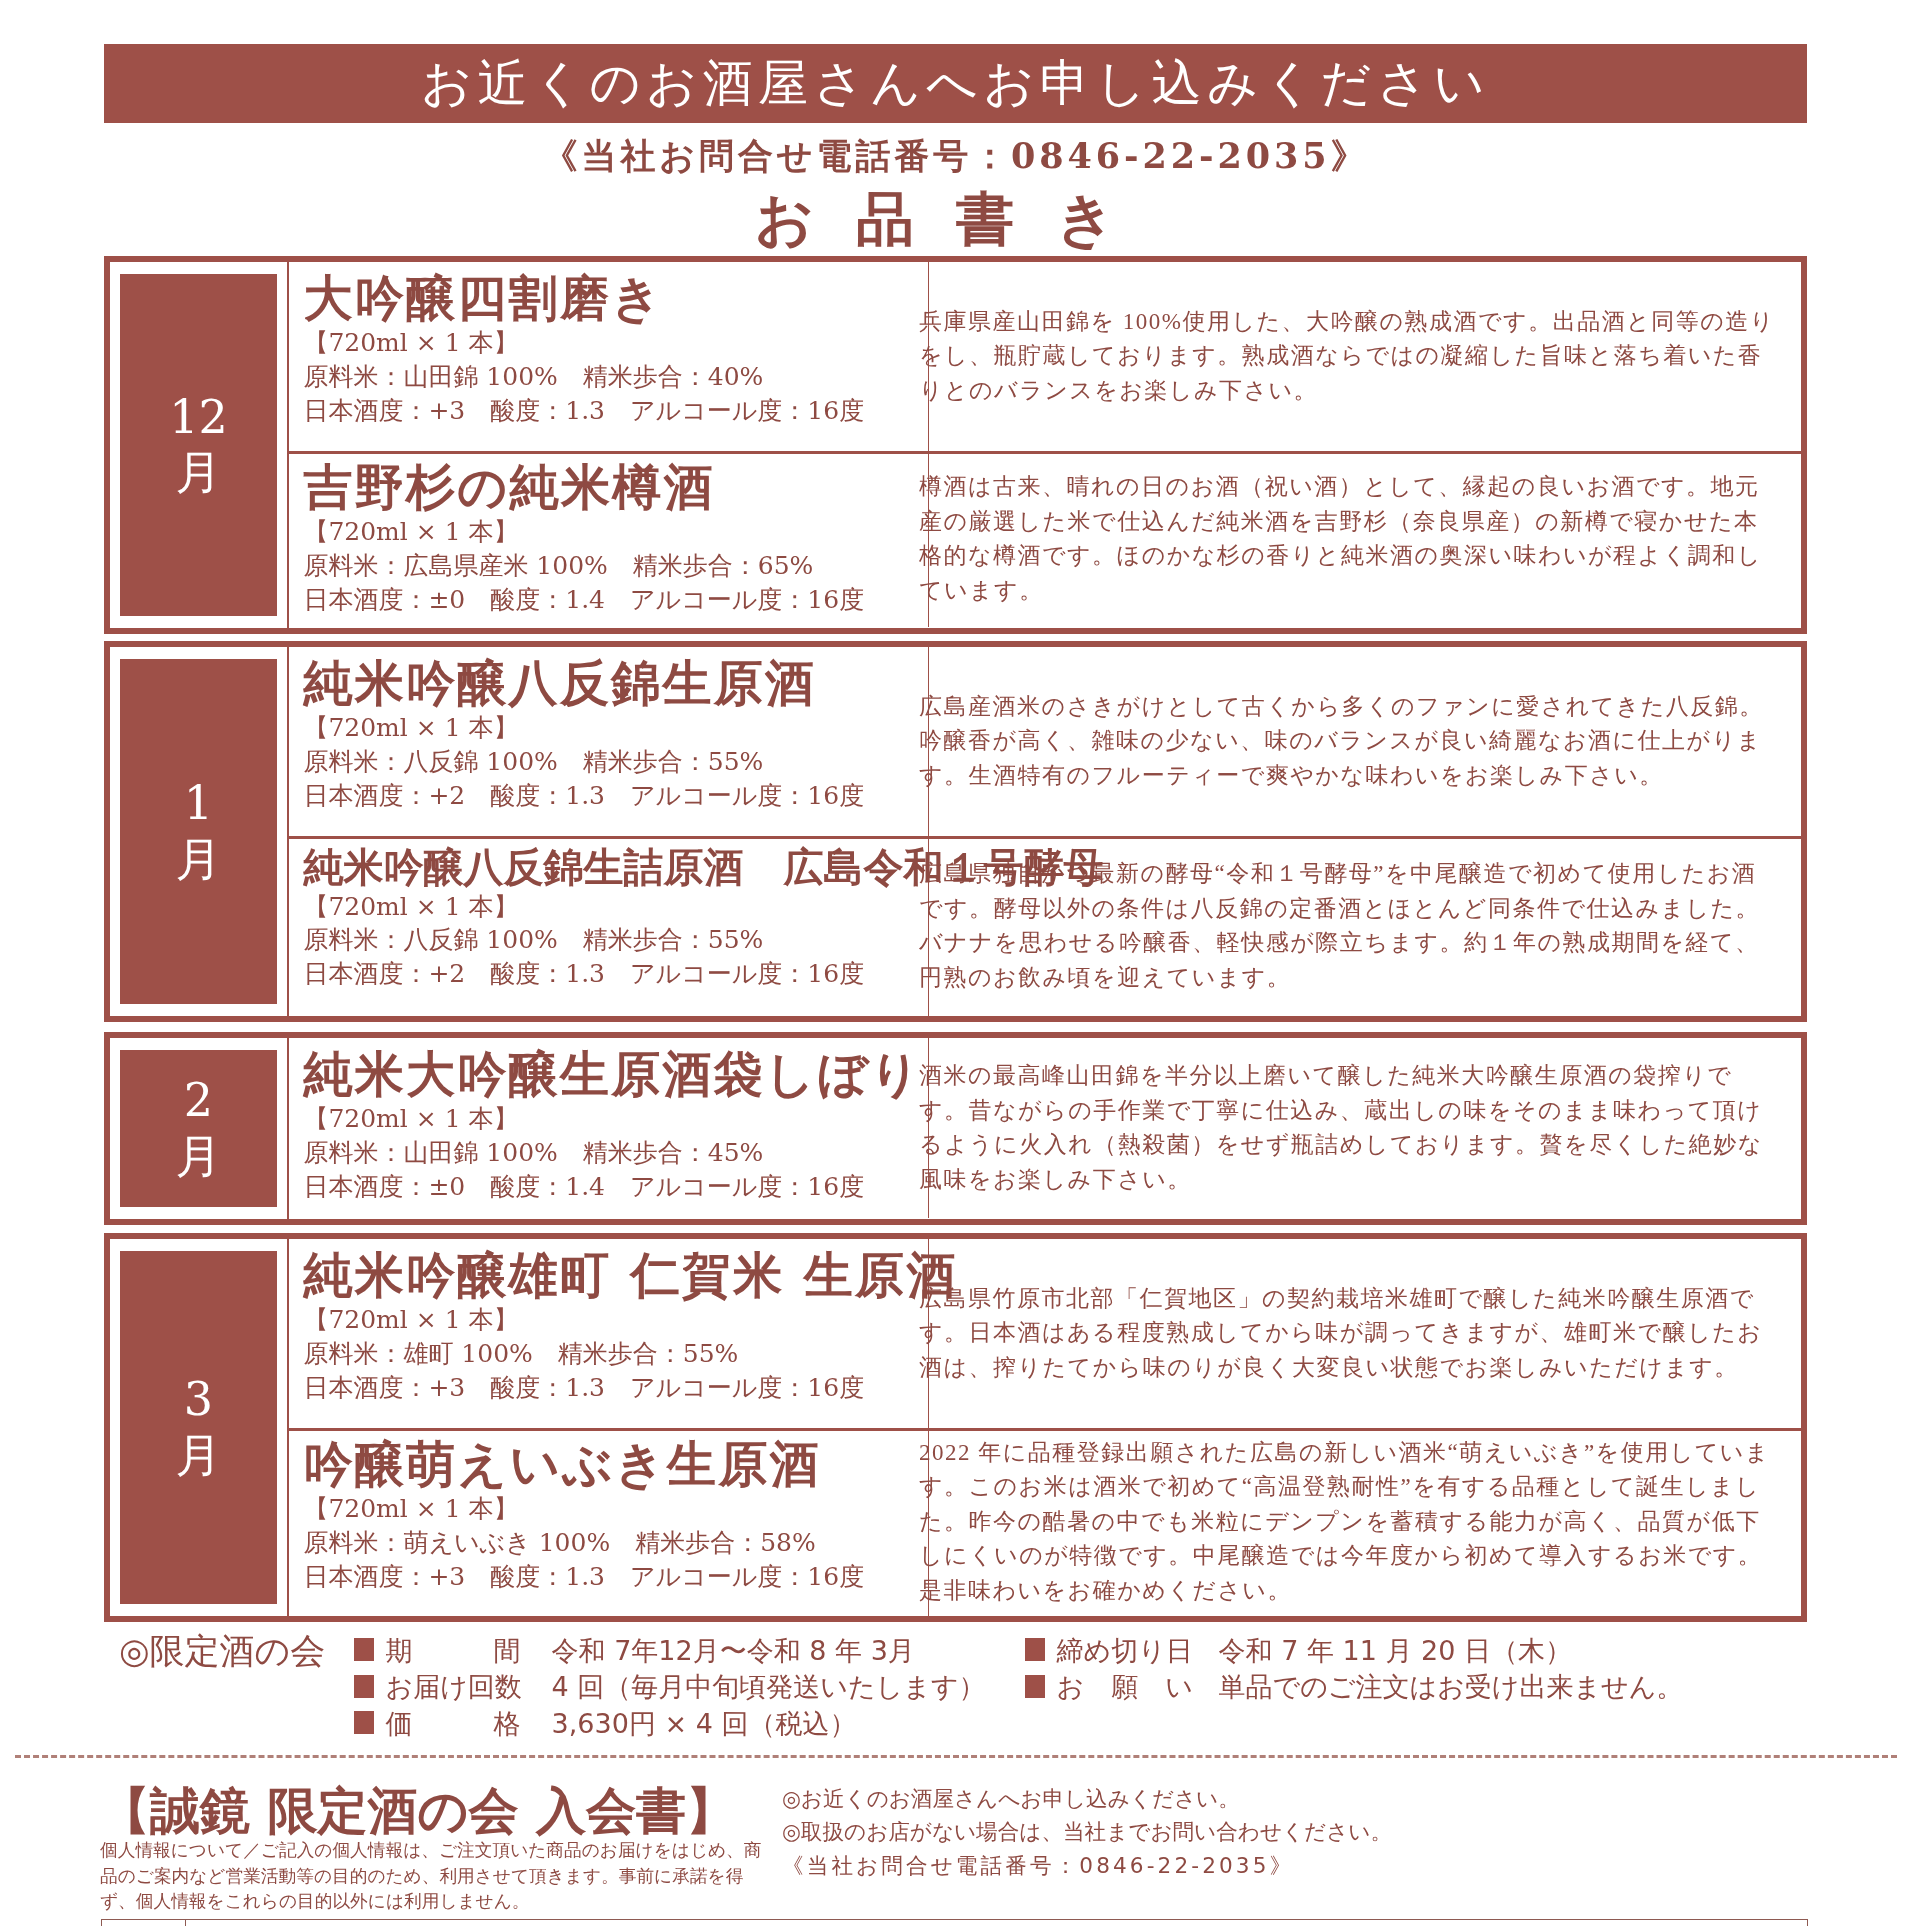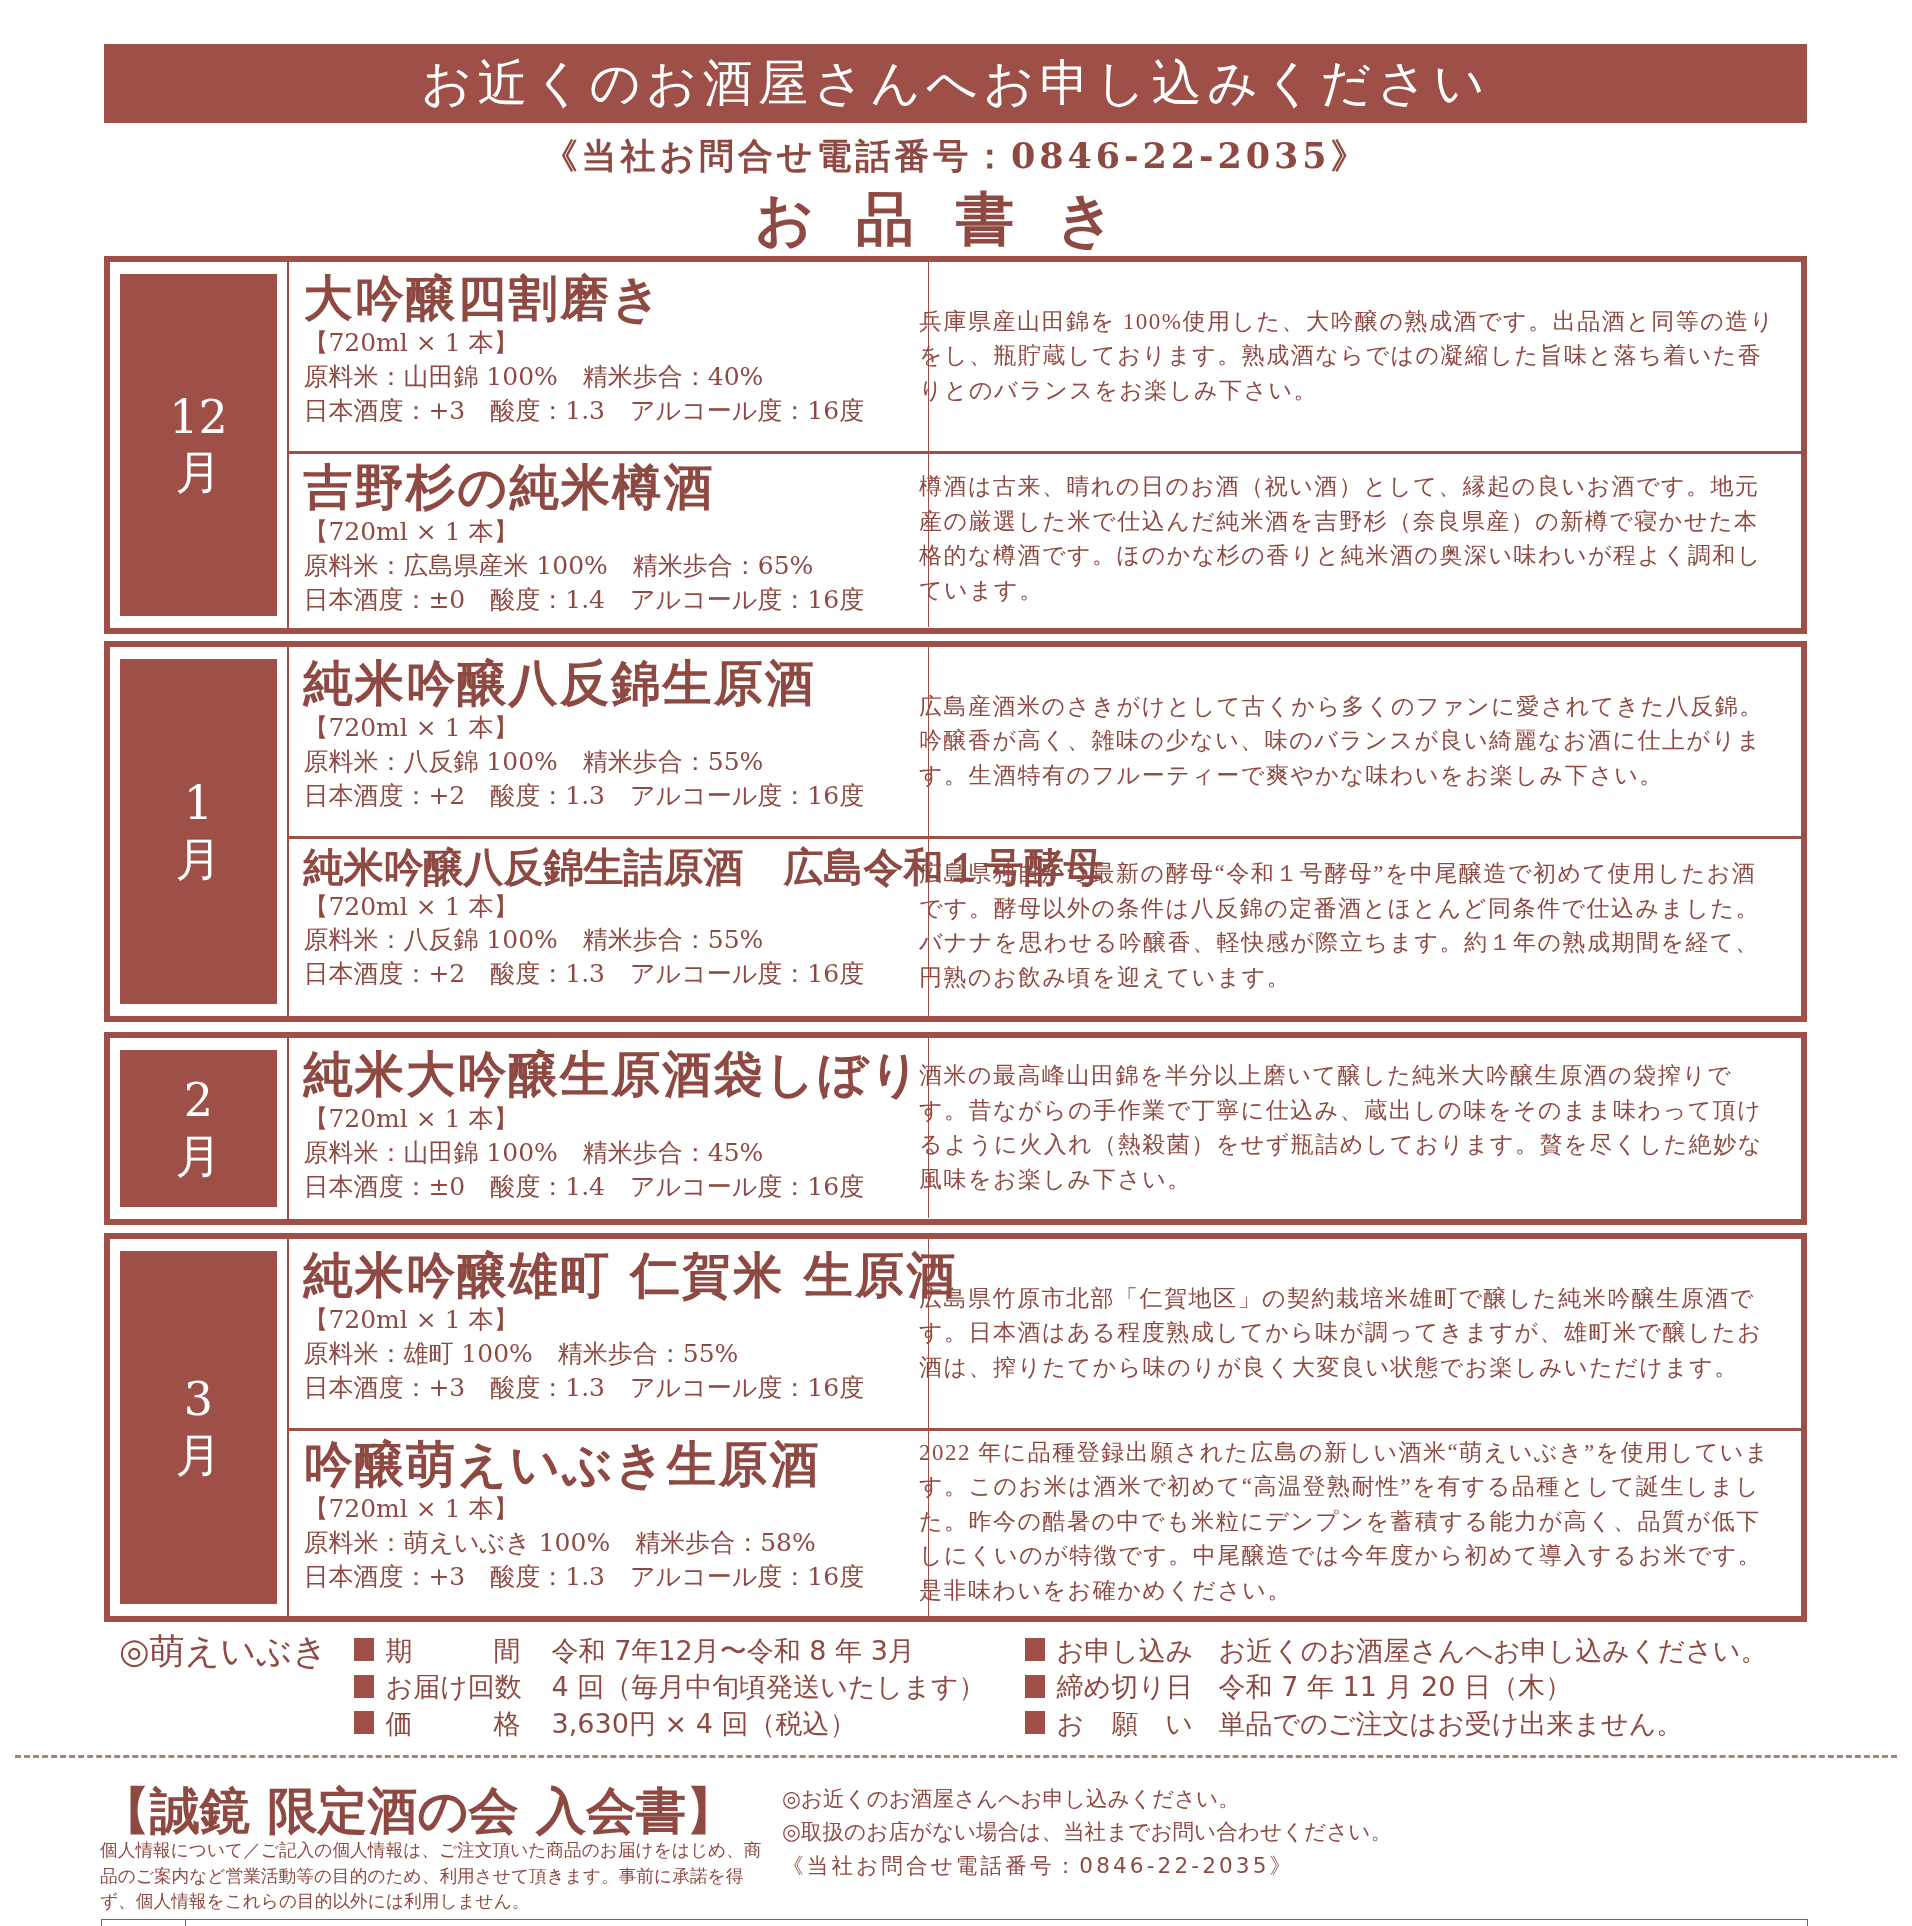--- a/index.html
+++ b/index.html
@@ -154,44 +154,39 @@
       <div class="prod-size">【720ml × 1 本】</div>
       <div class="prod-spec">原料米：萌えいぶき 100%　精米歩合：58%</div>
       <div class="prod-spec">日本酒度：+3　酸度：1.3　アルコール度：16度</div>
     </div>
     <div class="item-right">
       <div class="desc">2022 年に品種登録出願された広島の新しい酒米“萌えいぶき”を使用しています。このお米は酒米で初めて“高温登熟耐性”を有する品種として誕生しました。昨今の酷暑の中でも米粒にデンプンを蓄積する能力が高く、品質が低下しにくいのが特徴です。中尾醸造では今年度から初めて導入するお米です。是非味わいをお確かめください。</div>
     </div>
   </div>
 </div>
 
-<div class="abs impl-head">◎萌えいぶき</div>
+<div class="abs impl-head">◎限定酒の会</div>
 <div class="abs impl-list" style="left:354px;top:1633px;">
   <div class="impl-row">
       <span class="sq"></span>
       <span class="impl-label">期　　　間</span>
       <span>令和 7年12月〜令和 8 年 3月</span>
     </div>
   <div class="impl-row">
       <span class="sq"></span>
       <span class="impl-label">お届け回数</span>
       <span>4 回（毎月中旬頃発送いたします）</span>
     </div>
   <div class="impl-row">
       <span class="sq"></span>
       <span class="impl-label">価　　　格</span>
       <span>3,630円 × 4 回（税込）</span>
     </div>
 </div>
 <div class="abs impl-list" style="left:1025px;top:1633px;">
-  <div class="impl-row">
-      <span class="sq"></span>
-      <span class="impl-label" style="width:162px">お申し込み</span>
-      <span>お近くのお酒屋さんへお申し込みください。</span>
-    </div>
   <div class="impl-row">
       <span class="sq"></span>
       <span class="impl-label" style="width:162px">締め切り日</span>
       <span>令和 7 年 11 月 20 日（木）</span>
     </div>
   <div class="impl-row">
       <span class="sq"></span>
       <span class="impl-label" style="width:162px">お　願　い</span>
       <span>単品でのご注文はお受け出来ません。</span>
     </div>

